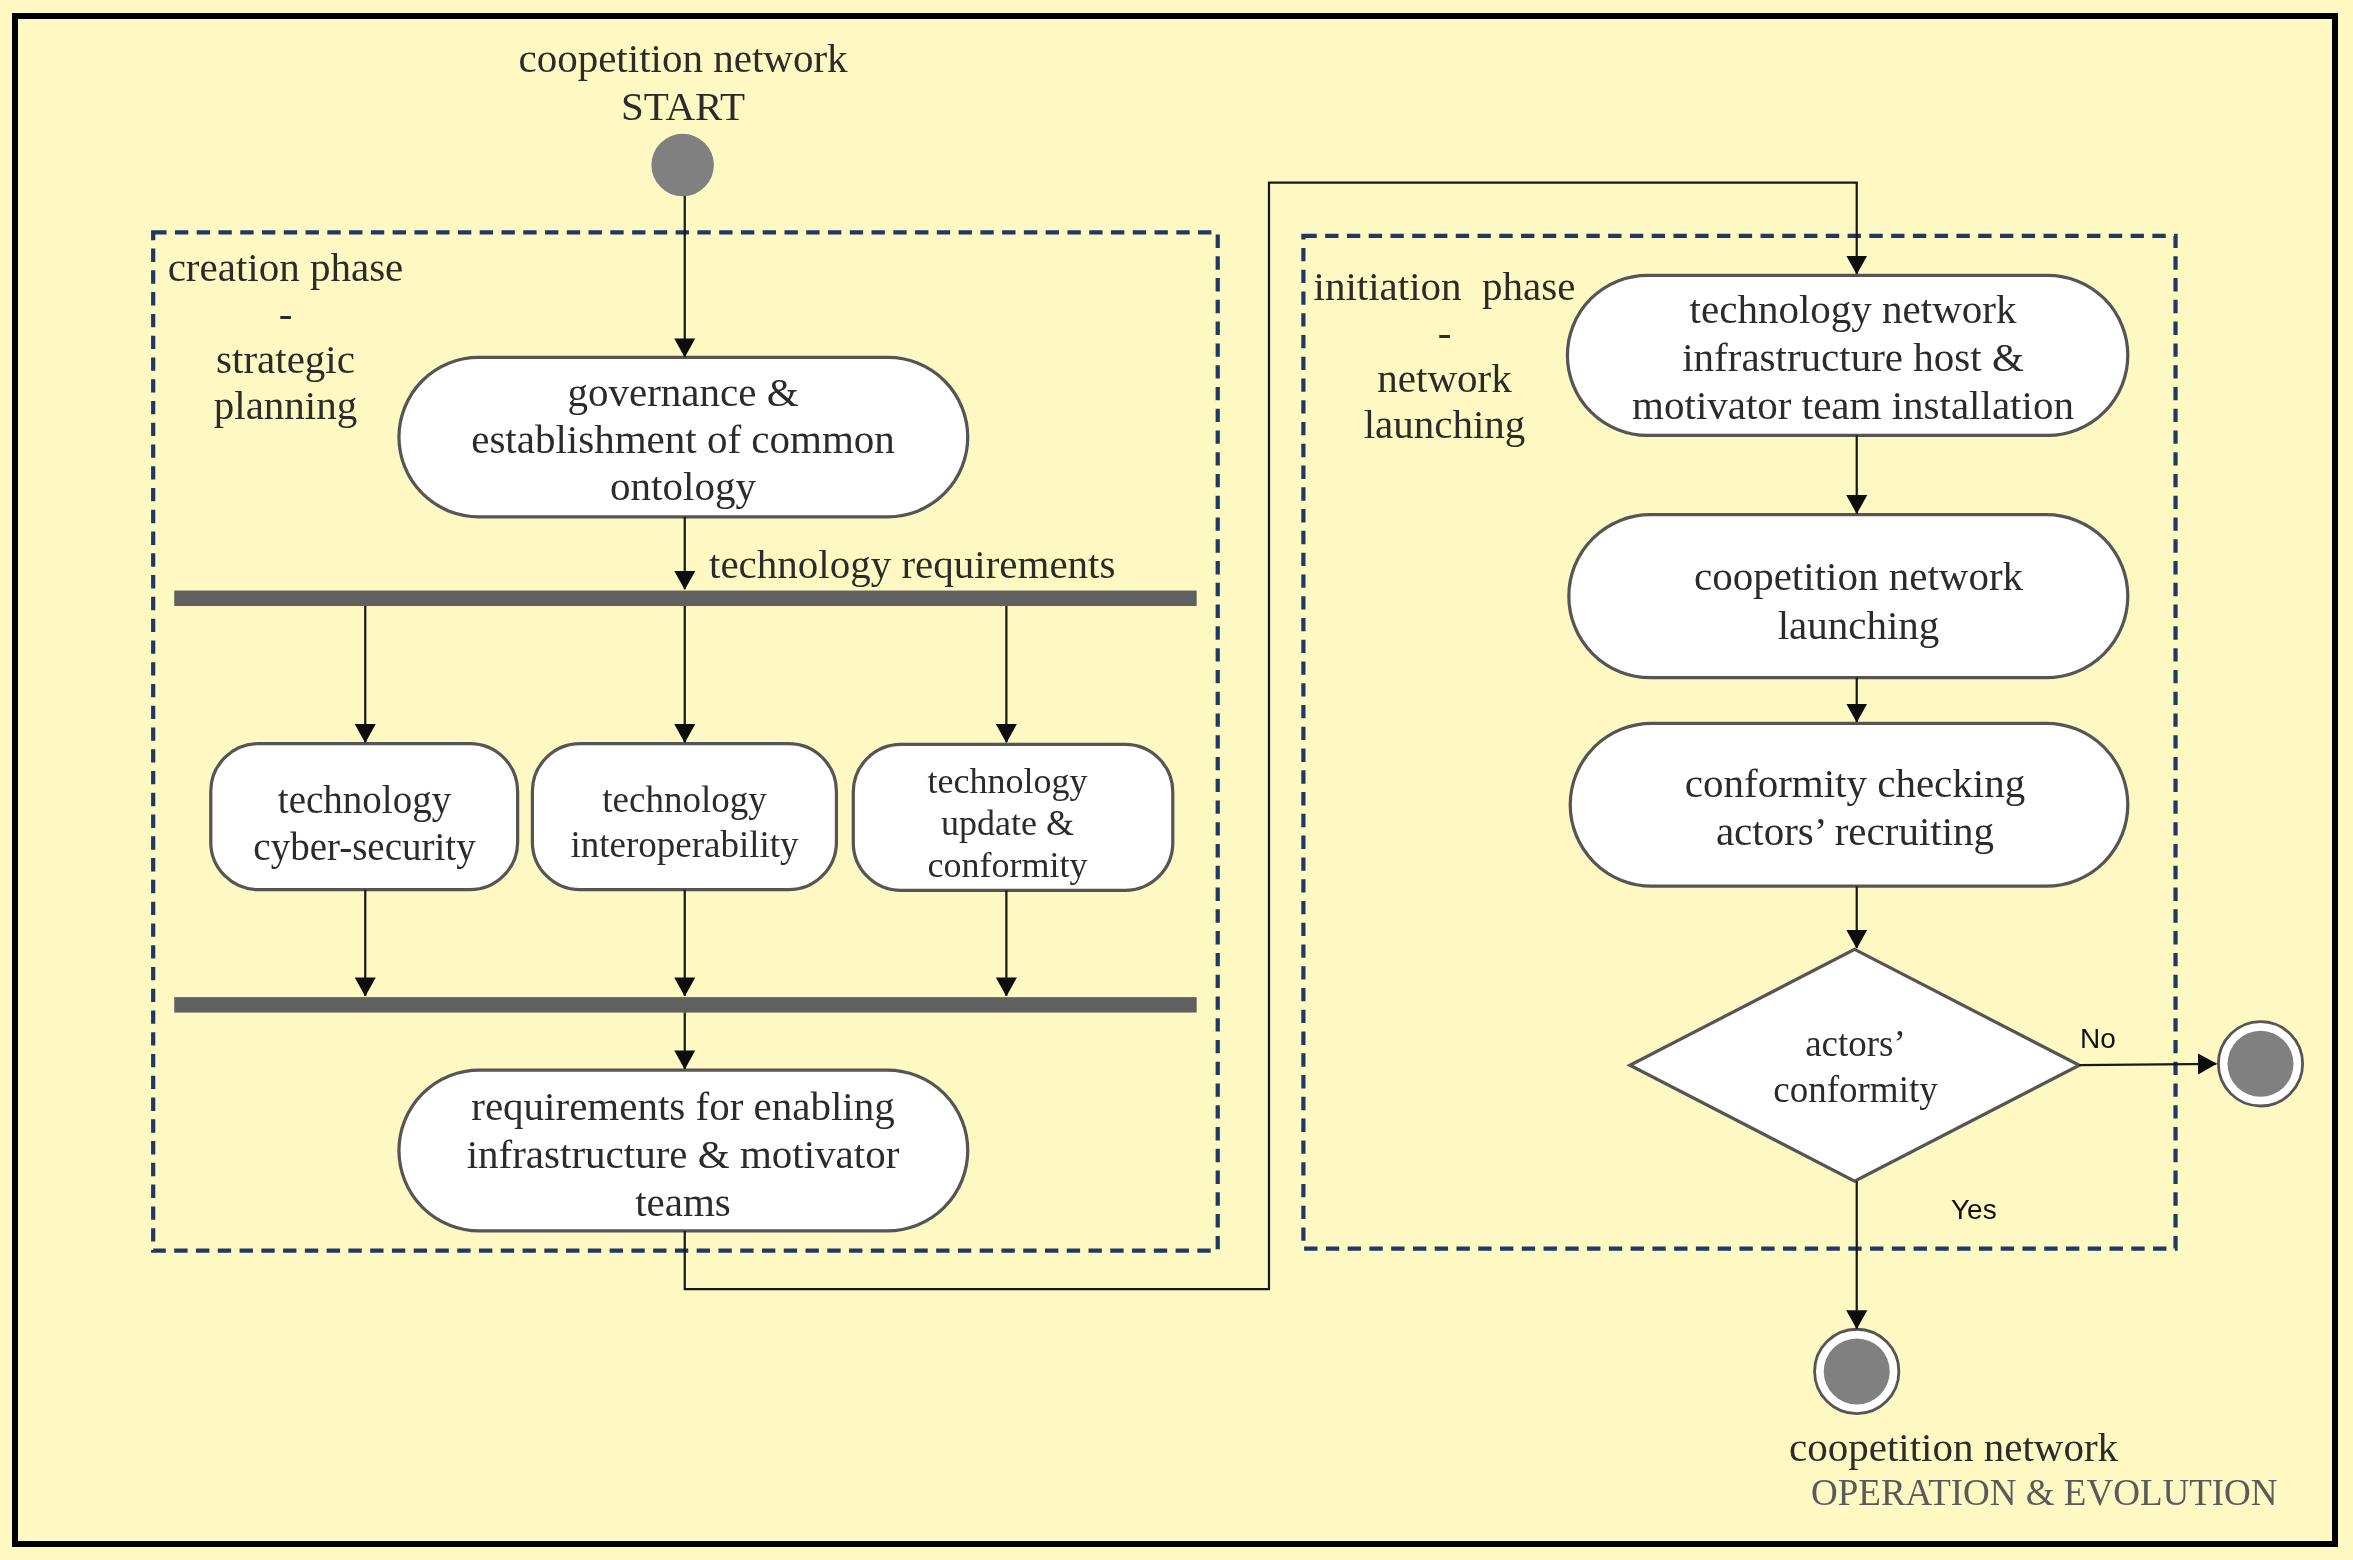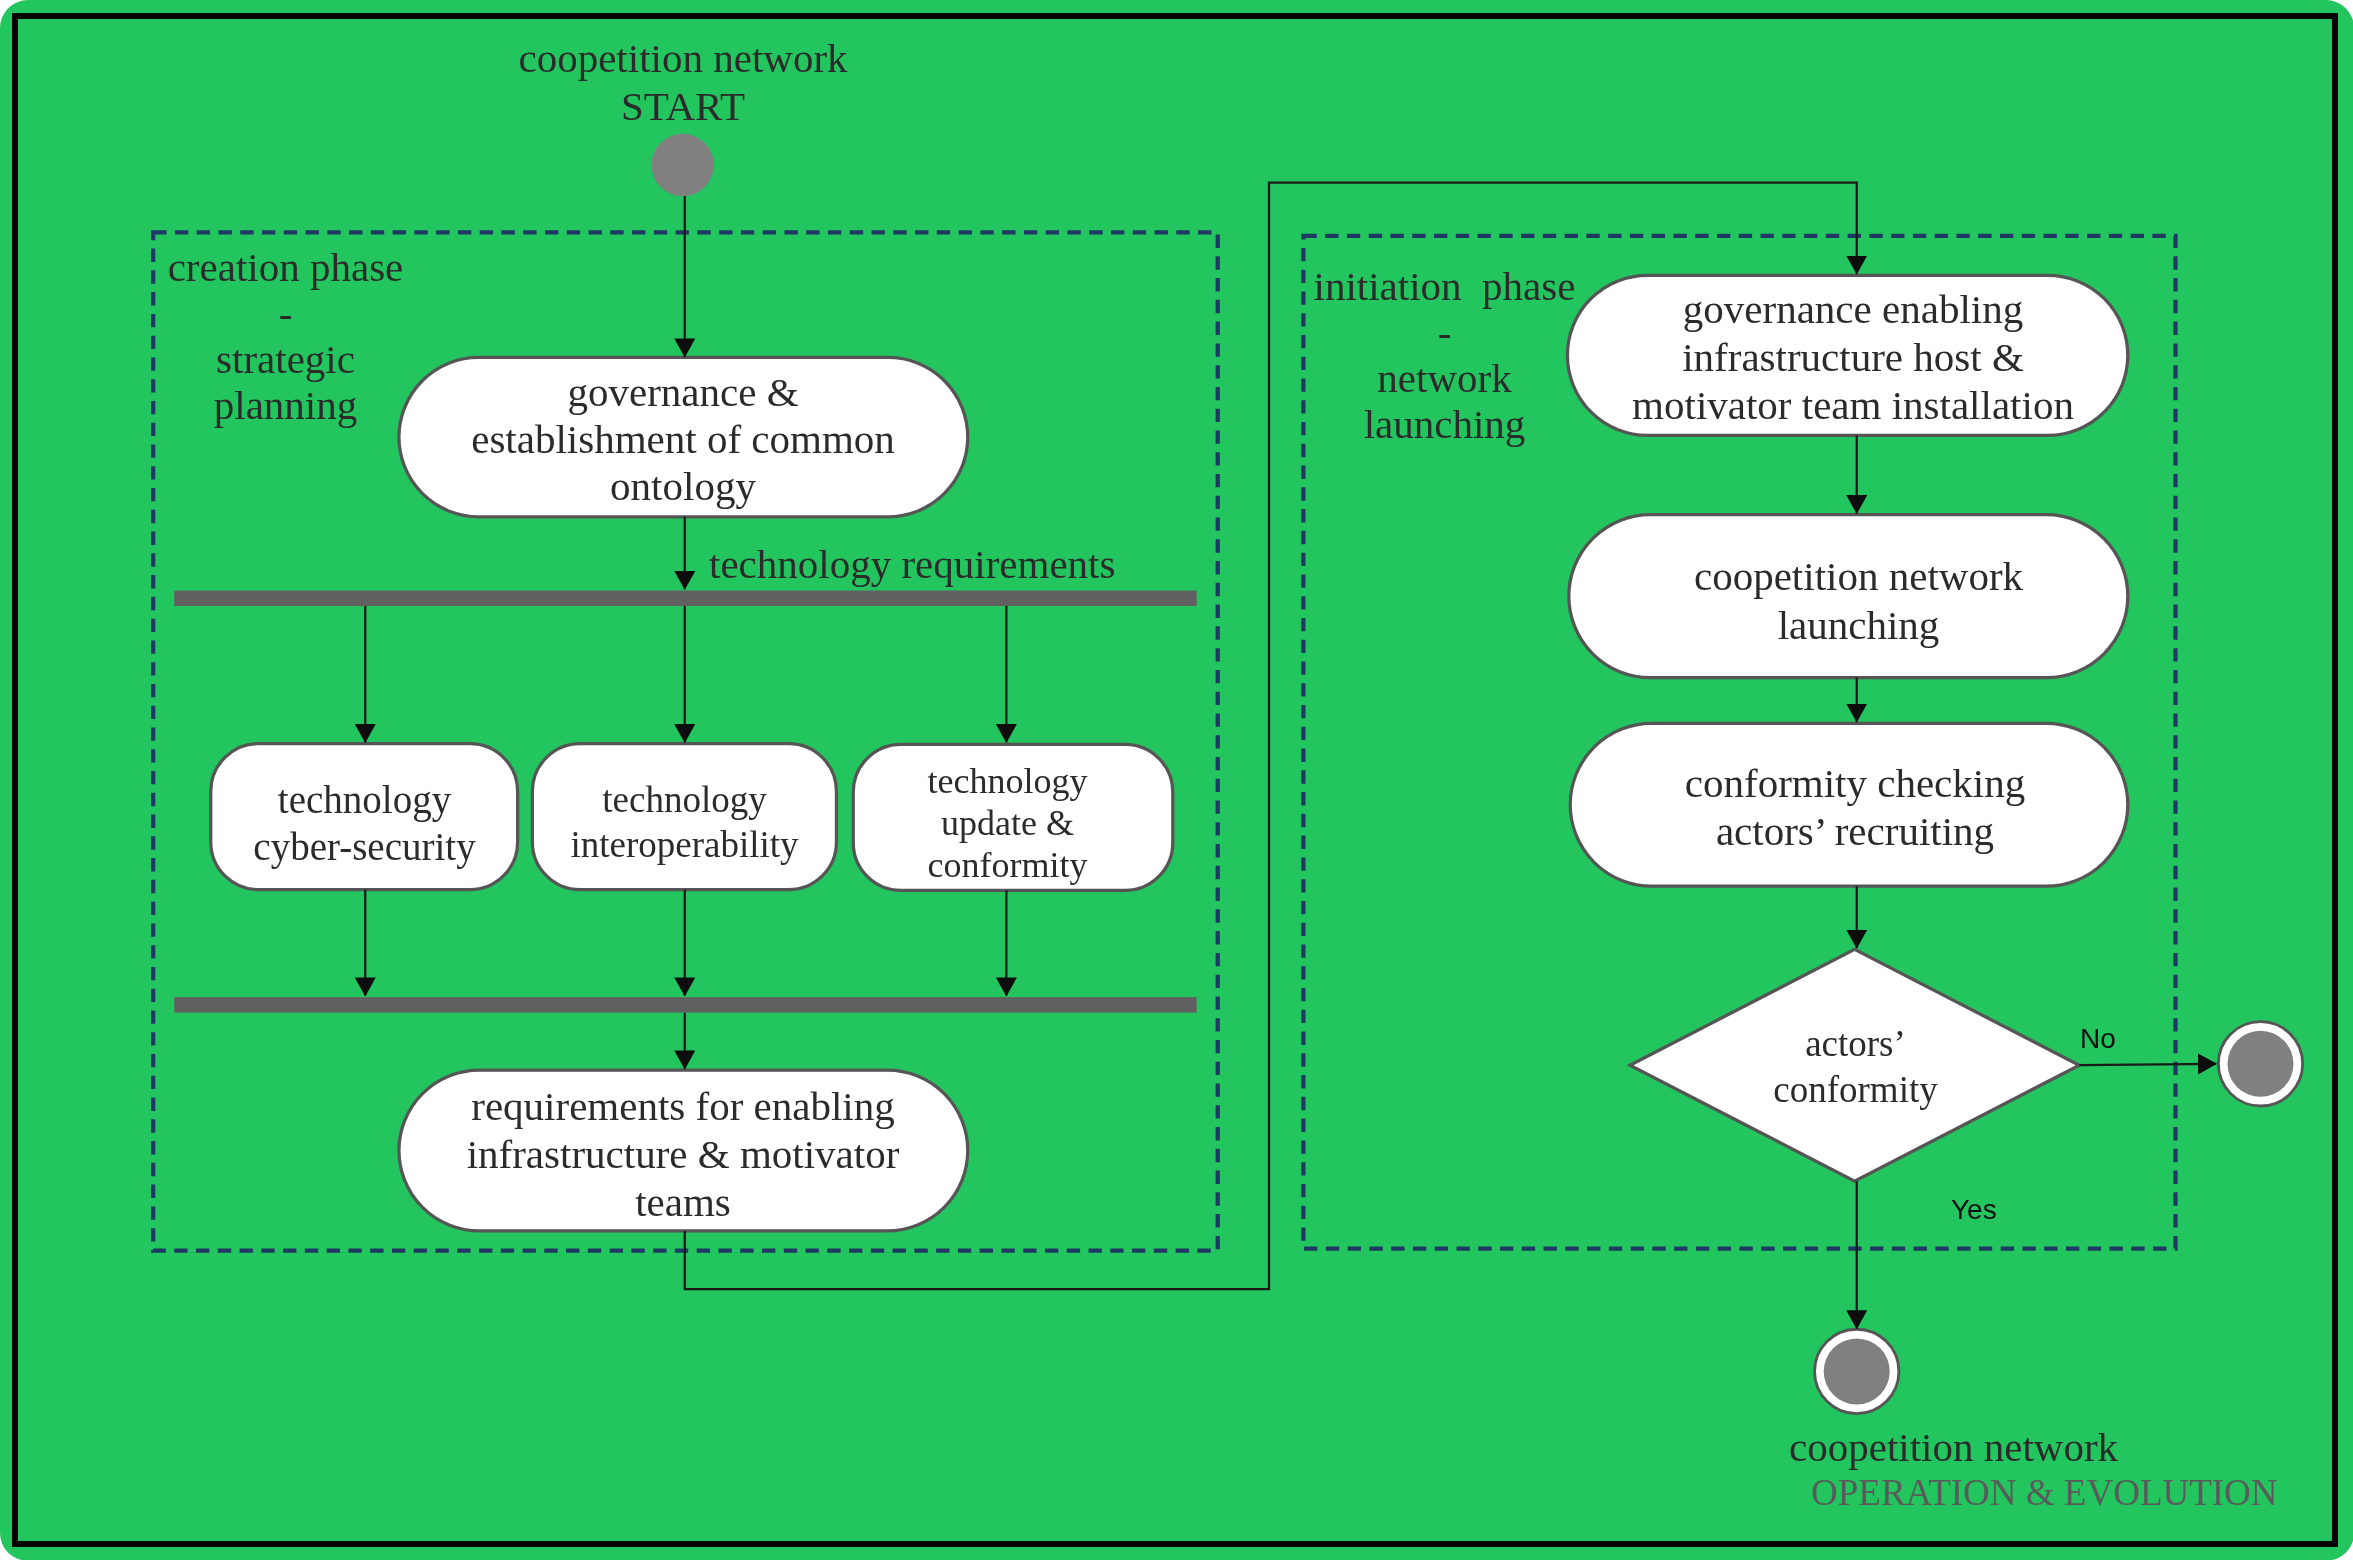--- a/index.html
+++ b/index.html
@@ -1,18 +1,18 @@
 <!DOCTYPE html>
 <html style="font-size:11.2px"><head>
 <meta charset="utf-8">
 <title>coopetition network activity diagram</title>
 <style>
   html,body{margin:0;padding:0;background:#ffffff;}
-  #page{position:relative;width:2354px;height:1561px;background:#22c55e;overflow:hidden;
-        font-family:"Liberation Serif",serif;border-radius:28px;}
+  #page{position:relative;width:2354px;height:1561px;background:#fef9c3;overflow:hidden;
+        font-family:"Liberation Serif",serif;}
   #frame{position:absolute;left:12px;top:12.6px;width:2314px;height:1522px;border:6.3px solid #000;}
   svg.layer{position:absolute;left:0;top:0;width:2354px;height:1561px;overflow:visible;}
   .lbl{position:absolute;color:#2b2b2b;text-align:center;line-height:46px;white-space:nowrap;font-size:41px;}
   .lbl.sans{font-family:"Liberation Sans",sans-serif;color:#111;font-size:28px;}
   .lbl .light{color:#5a5a5a;font-size:37px;margin-left:22px;}
 </style>
 </head>
 <body>
 
 <div id="page">
@@ -121,21 +121,21 @@
     <div>conformity</div>
   </div>
 
   <div class="lbl" style="left:402px;top:1082px;width:562px;line-height:48px;">
     <div>requirements for enabling</div>
     <div>infrastructure &amp; motivator</div>
     <div>teams</div>
   </div>
 
   <div class="lbl" style="left:1573px;top:285px;width:560px;line-height:48px;">
-    <div>governance enabling</div>
+    <div>technology network</div>
     <div>infrastructure host &amp;</div>
     <div>motivator team installation</div>
   </div>
 
   <div class="lbl" style="left:1579px;top:552px;width:559px;line-height:49px;">
     <div>coopetition network</div>
     <div>launching</div>
   </div>
 
   <div class="lbl" style="left:1576px;top:759px;width:558px;line-height:48px;">

